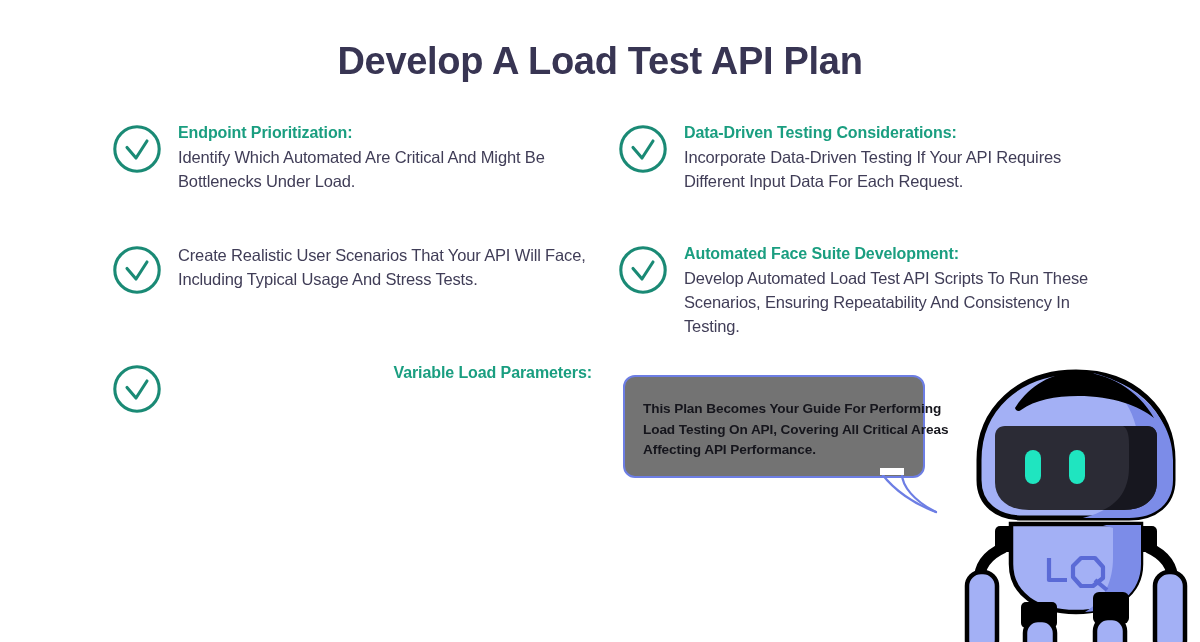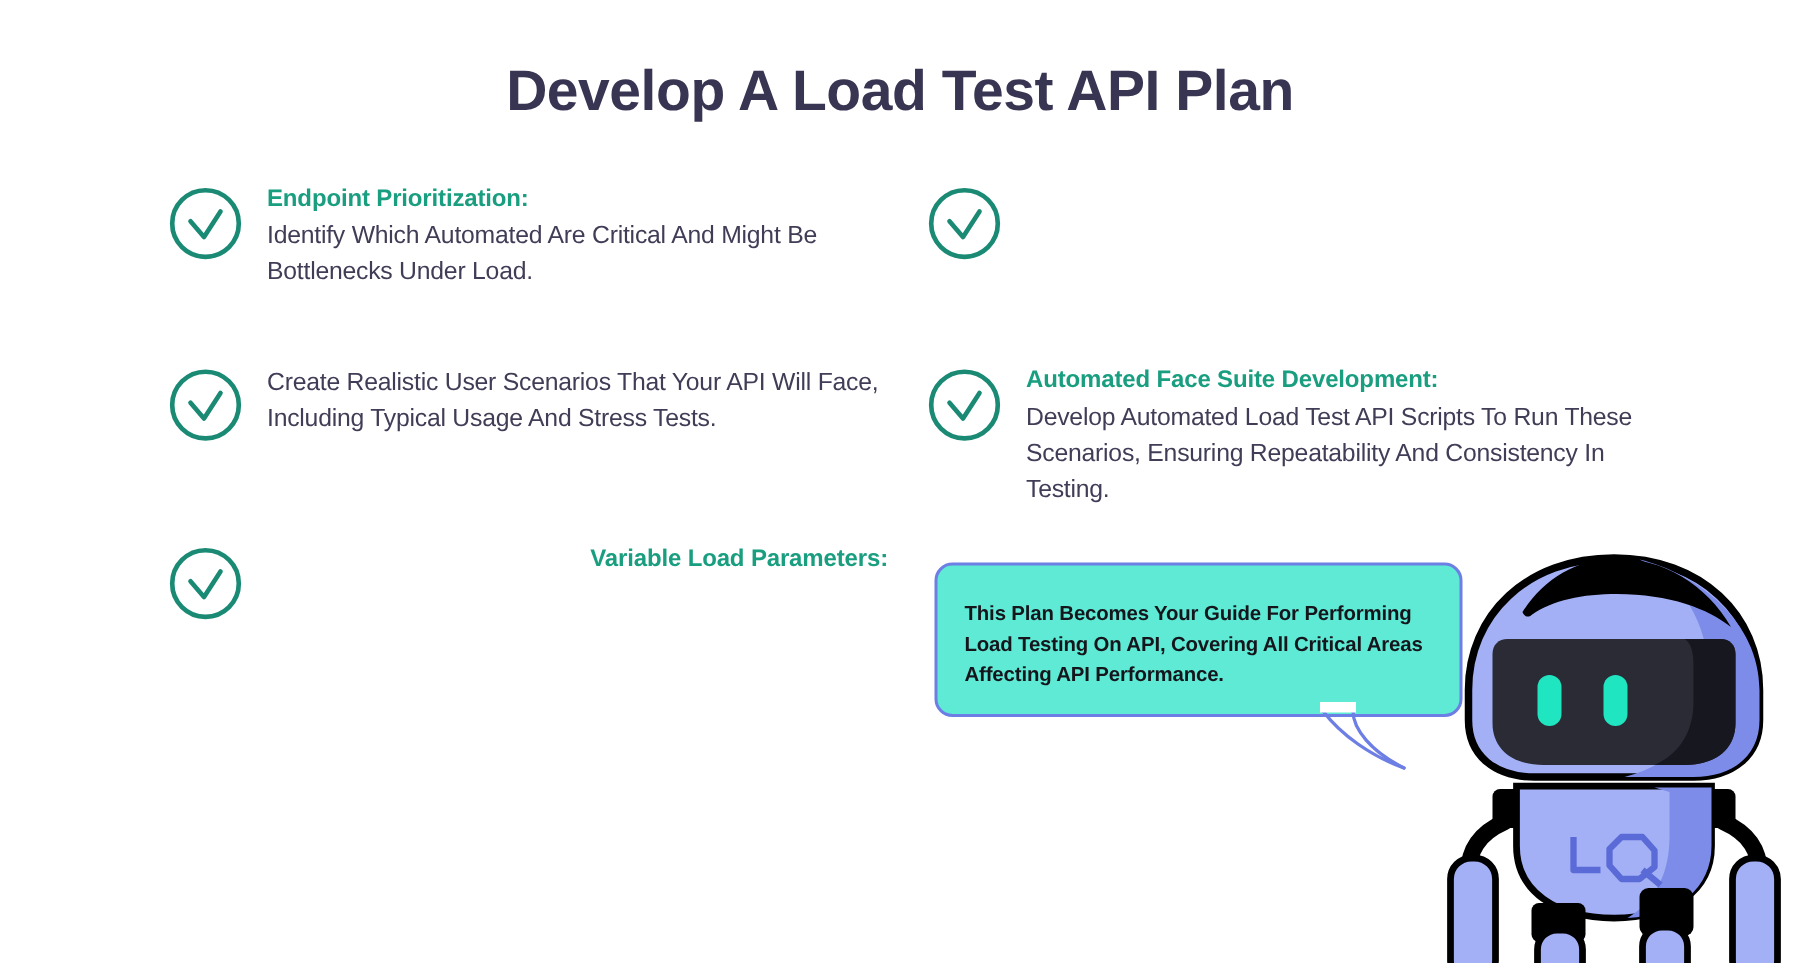--- a/index.html
+++ b/index.html
@@ -73,25 +73,25 @@
   .col-right { left: 618px; width: 480px; }
   .row-1 { top: 122px; }
   .row-2 { top: 243px; }
   .row-3 { top: 362px; text-align: right; }
 
   
   .bubble {
     position: absolute;
     left: 623px;
     top: 375px;
-    width: 352px;
+    width: 302px;
     height: 103px;
     border: 2.2px solid #6d7ee4;
     border-radius: 12px;
-    background: #5eead4;
+    background: #737373;
     box-sizing: border-box;
   }
   .bubble-text {
     position: absolute;
     left: 18px;
     top: 22px;
     width: 316px;
     font-size: 13.6px;
     font-weight: 700;
     line-height: 1.52;
@@ -161,20 +161,24 @@
       <span class="item-heading" style="display:block">Variable Load Parameters:</span>
     </span>
   </div>
 
   <div class="item col-right row-1">
     <span class="check-icon">
       <svg width="50" height="50" viewBox="0 0 50 50">
         <circle cx="25" cy="25" r="22.2" fill="none" stroke="#1a8a75" stroke-width="3.1"></circle>
         <polyline points="15,23.5 24,34 35,17" fill="none" stroke="#1a8a75" stroke-width="3.1" stroke-linecap="round" stroke-linejoin="round"></polyline>
       </svg>
+    </span>
+    <span class="item-body">
+      <span class="item-heading" style="display:block">Data-Driven Testing Considerations:</span>
+      <span class="item-text" style="display:block">Incorporate Data-Driven Testing If Your API Requires Different Input Data For Each Request.</span>
     </span>
   </div>
 
   <div class="item col-right row-2">
     <span class="check-icon">
       <svg width="50" height="50" viewBox="0 0 50 50">
         <circle cx="25" cy="25" r="22.2" fill="none" stroke="#1a8a75" stroke-width="3.1"></circle>
         <polyline points="15,23.5 24,34 35,17" fill="none" stroke="#1a8a75" stroke-width="3.1" stroke-linecap="round" stroke-linejoin="round"></polyline>
       </svg>
     </span>

